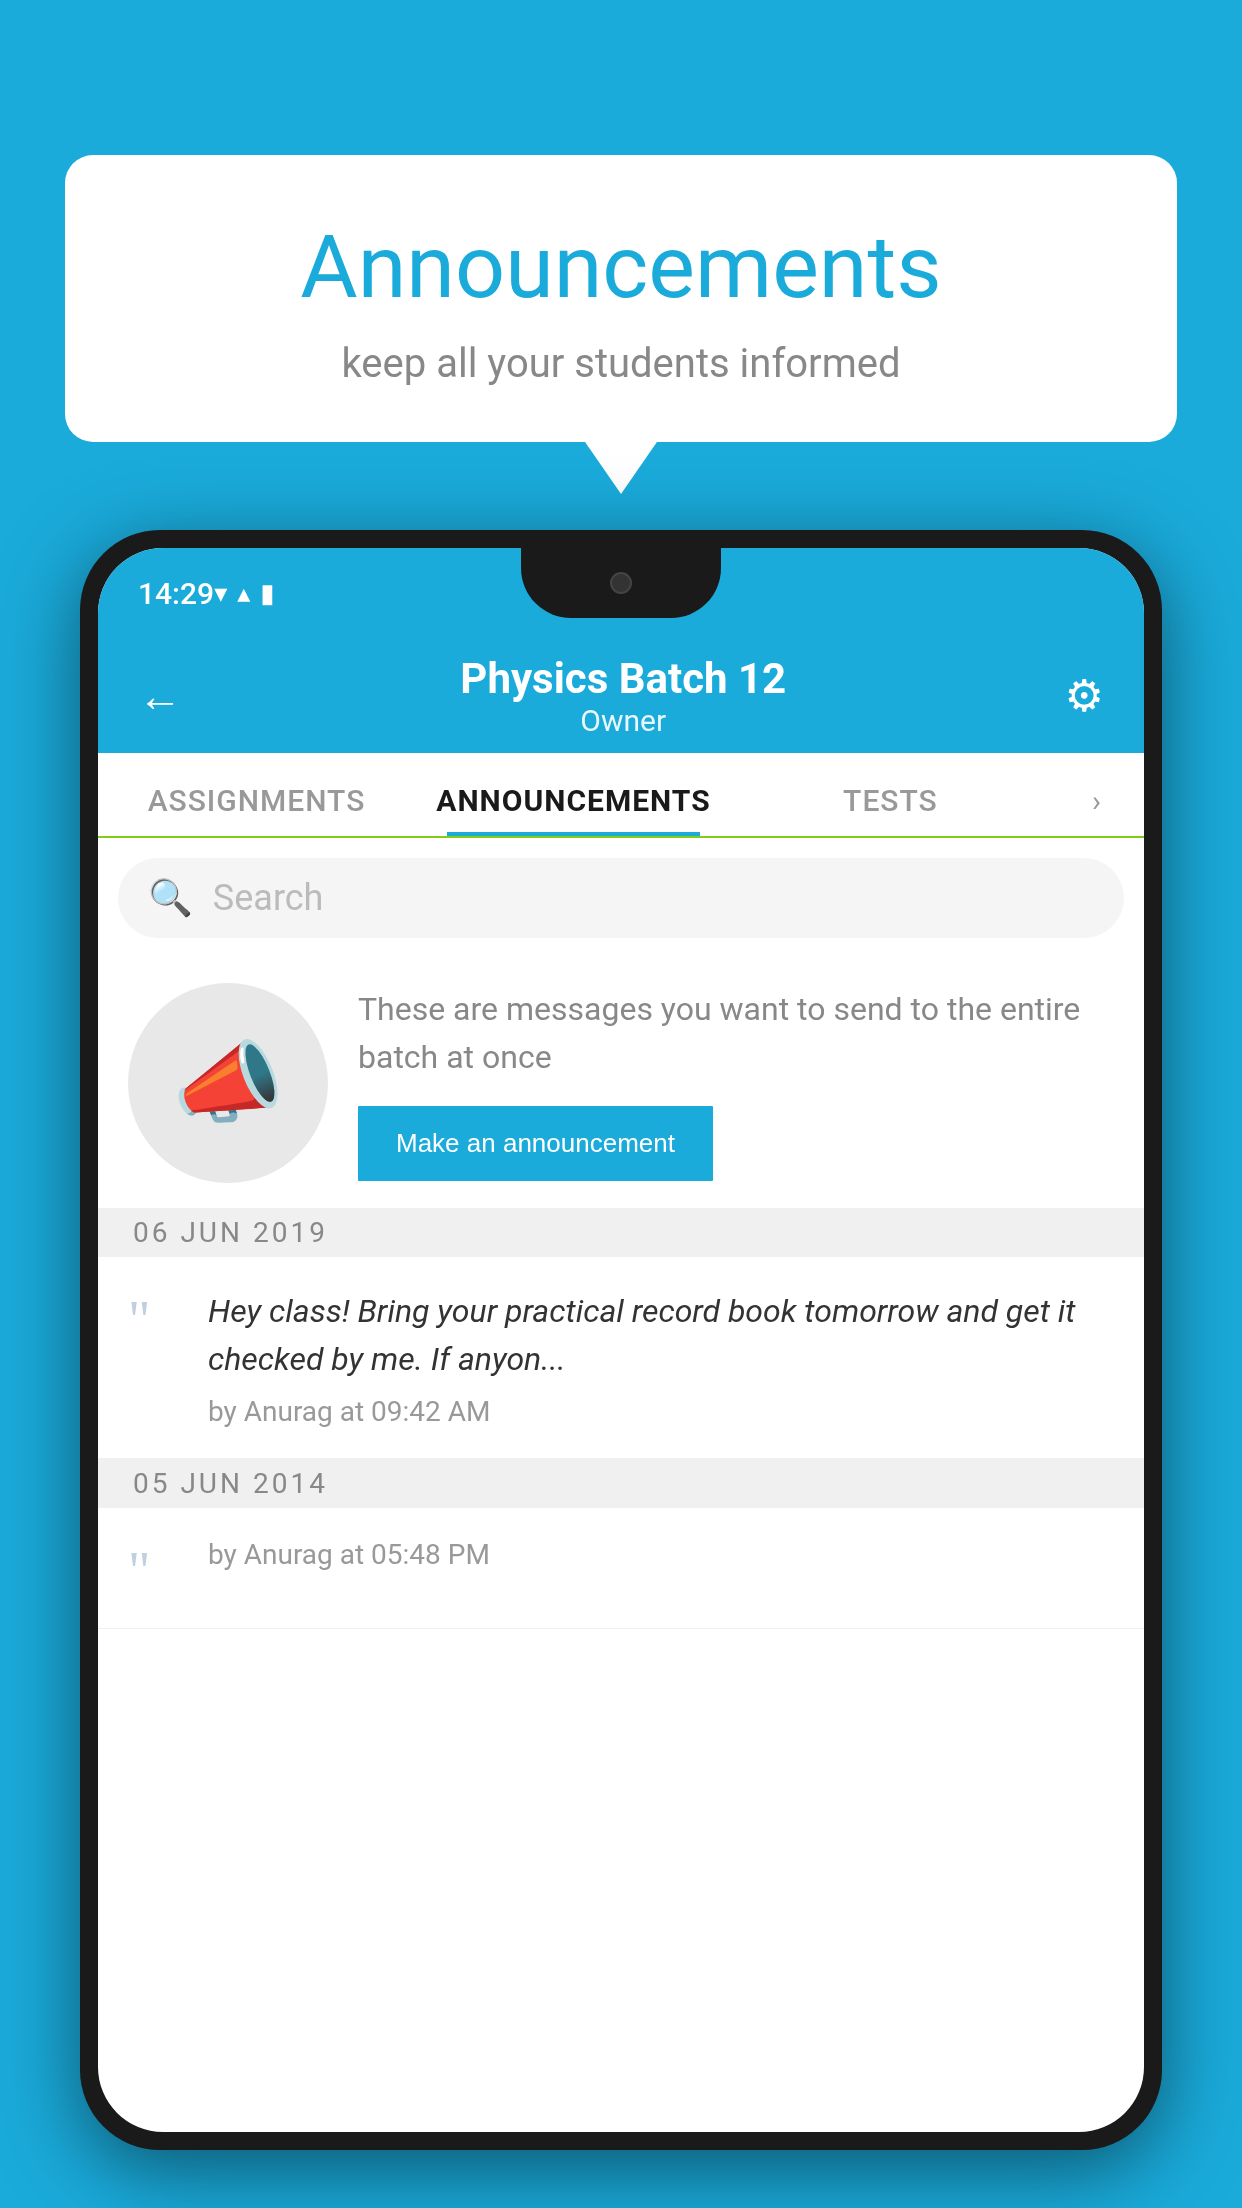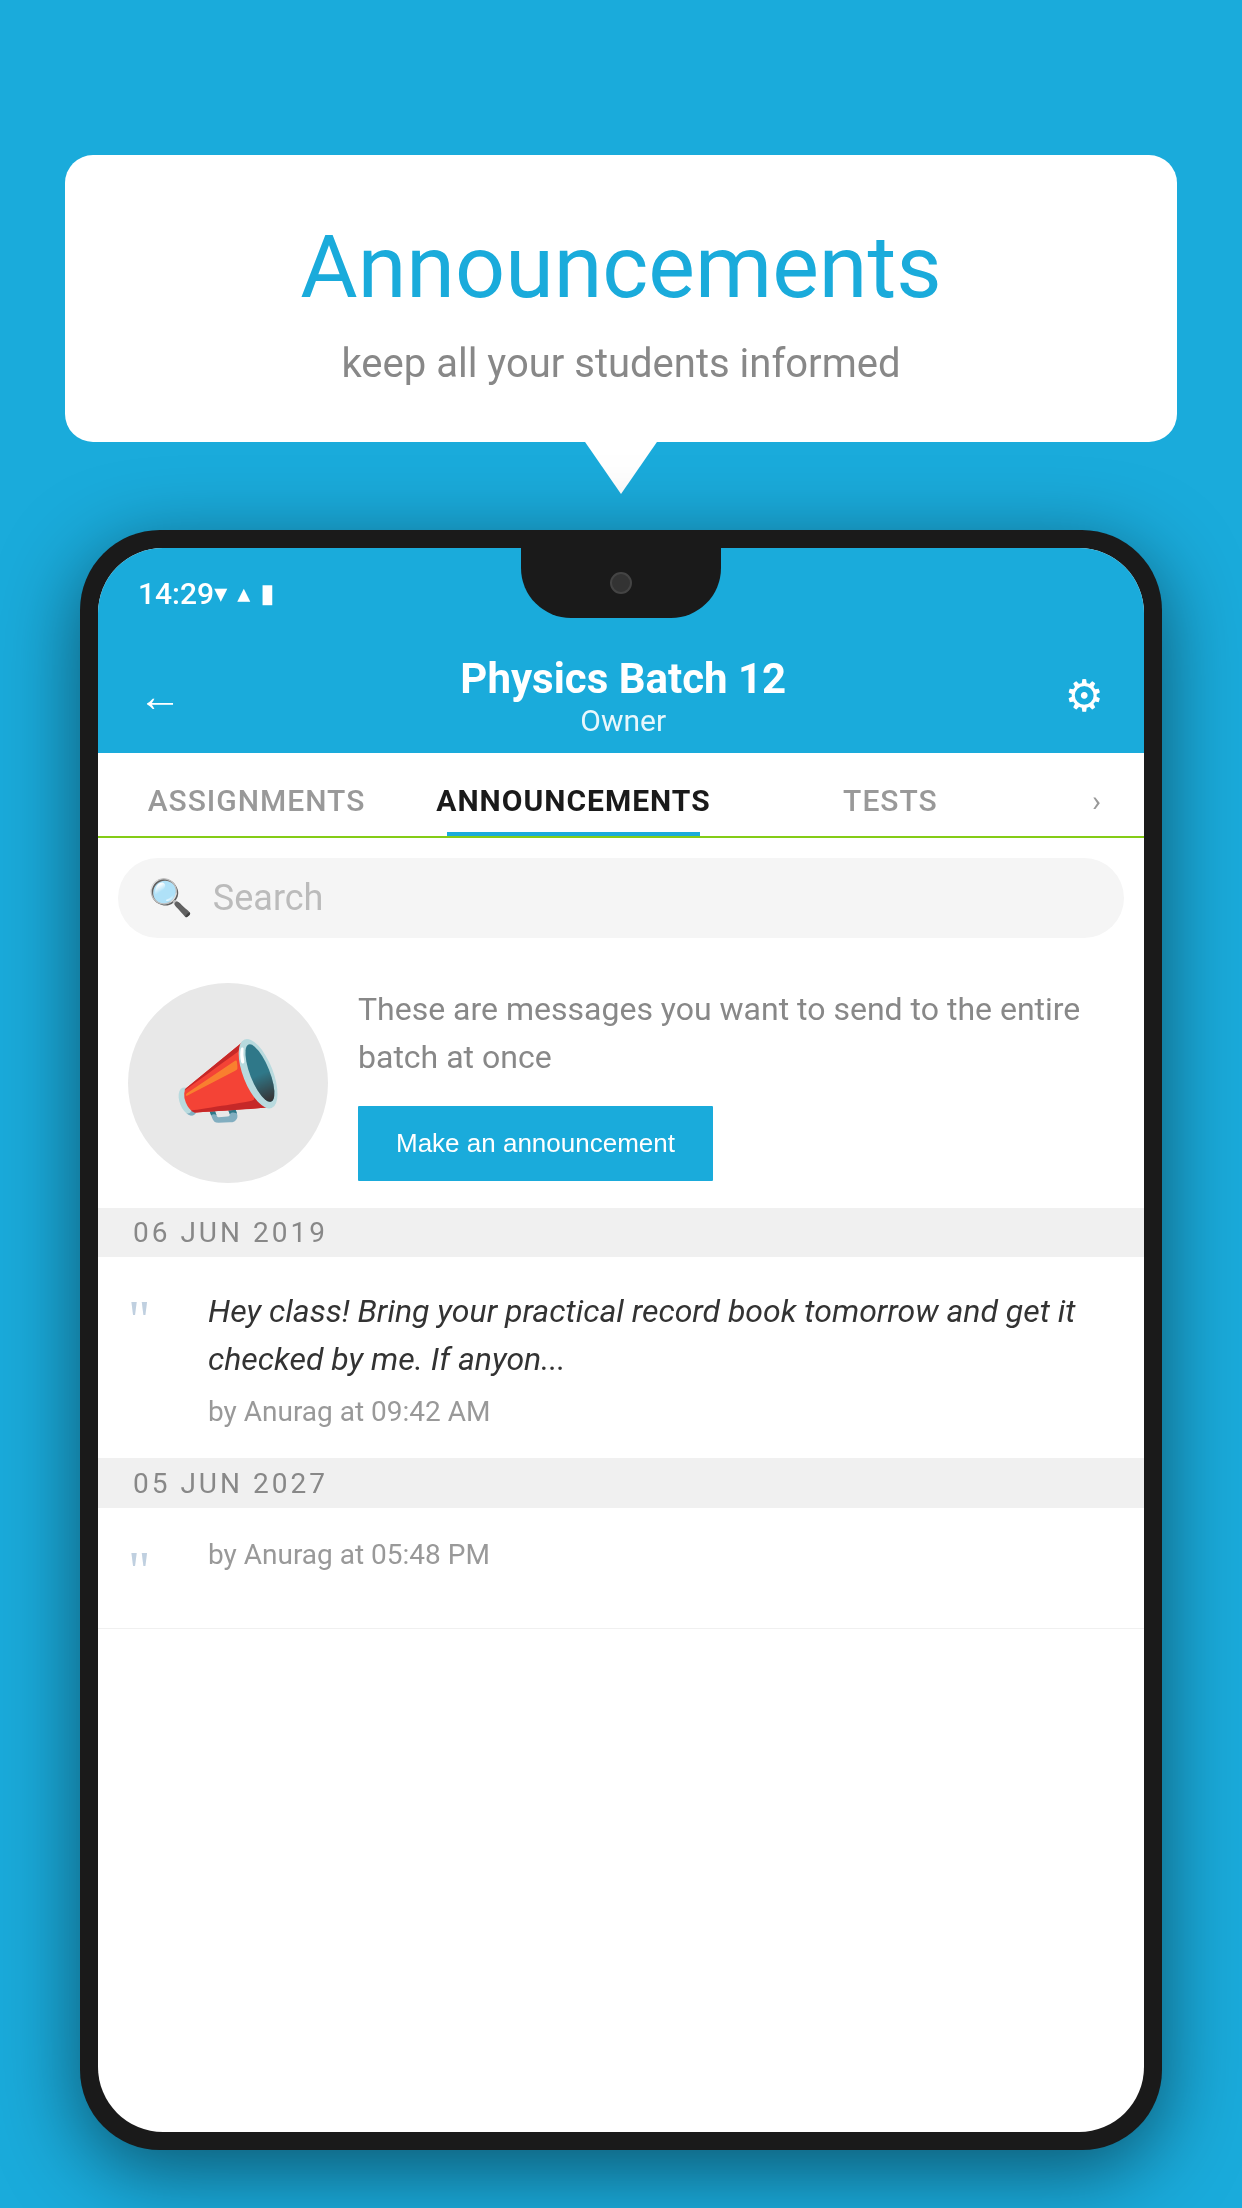--- a/index.html
+++ b/index.html
@@ -396,21 +396,21 @@
 
       <div class="announcement-item">
         <div class="quote-icon">"</div>
         <div class="announcement-content">
           <div class="announcement-text">Hey class! Bring your practical record book tomorrow and get it checked by me. If anyon...</div>
           <div class="announcement-author">by Anurag at 09:42 AM</div>
         </div>
       </div>
 
       <div class="date-separator">
-        <span>05  JUN  2027</span>
+        <span>05  JUN  2014</span>
       </div>
 
       <div class="announcement-item">
         <div class="quote-icon">"</div>
         <div class="announcement-content">
           <div class="announcement-author">by Anurag at 05:48 PM</div>
         </div>
       </div>
 
     </div>

